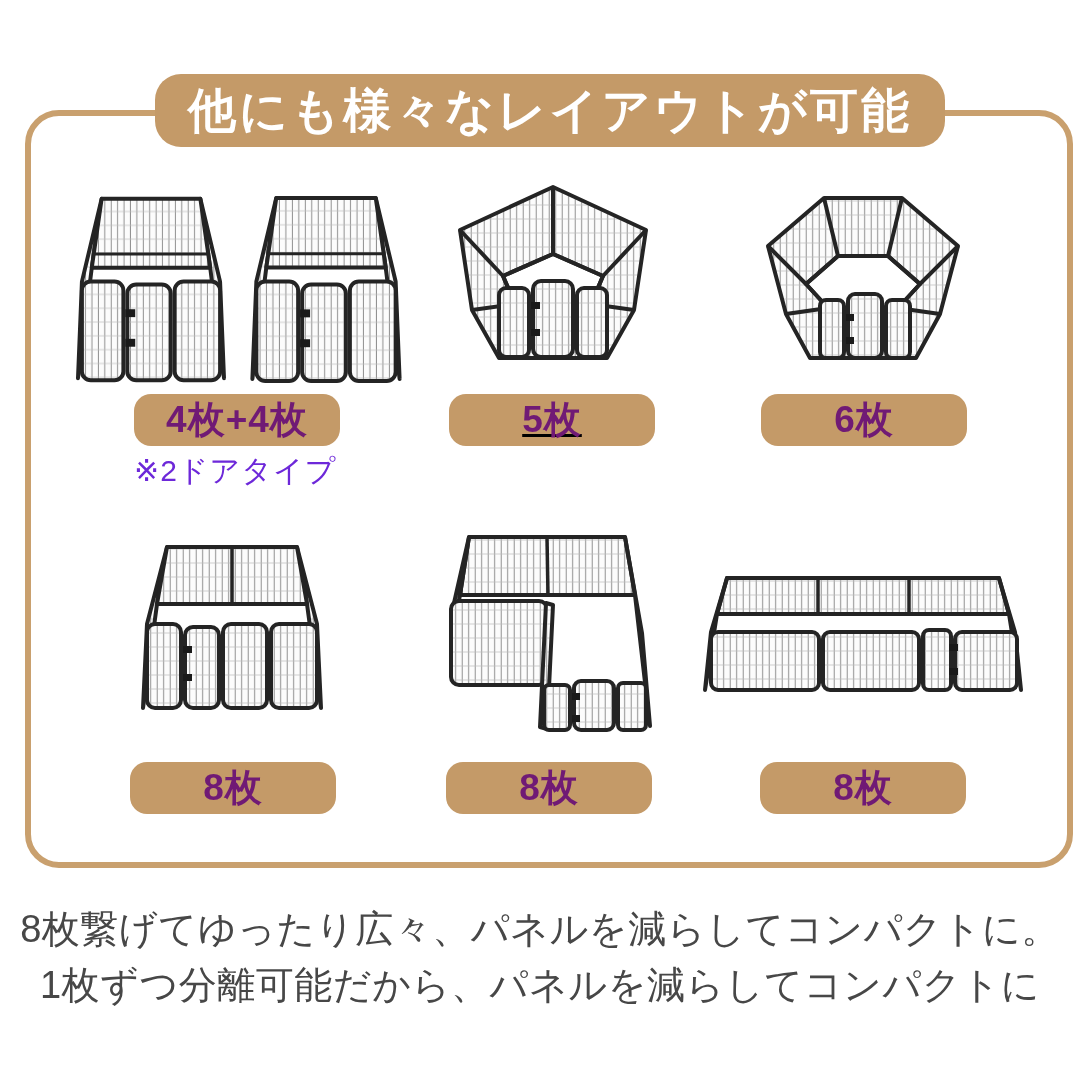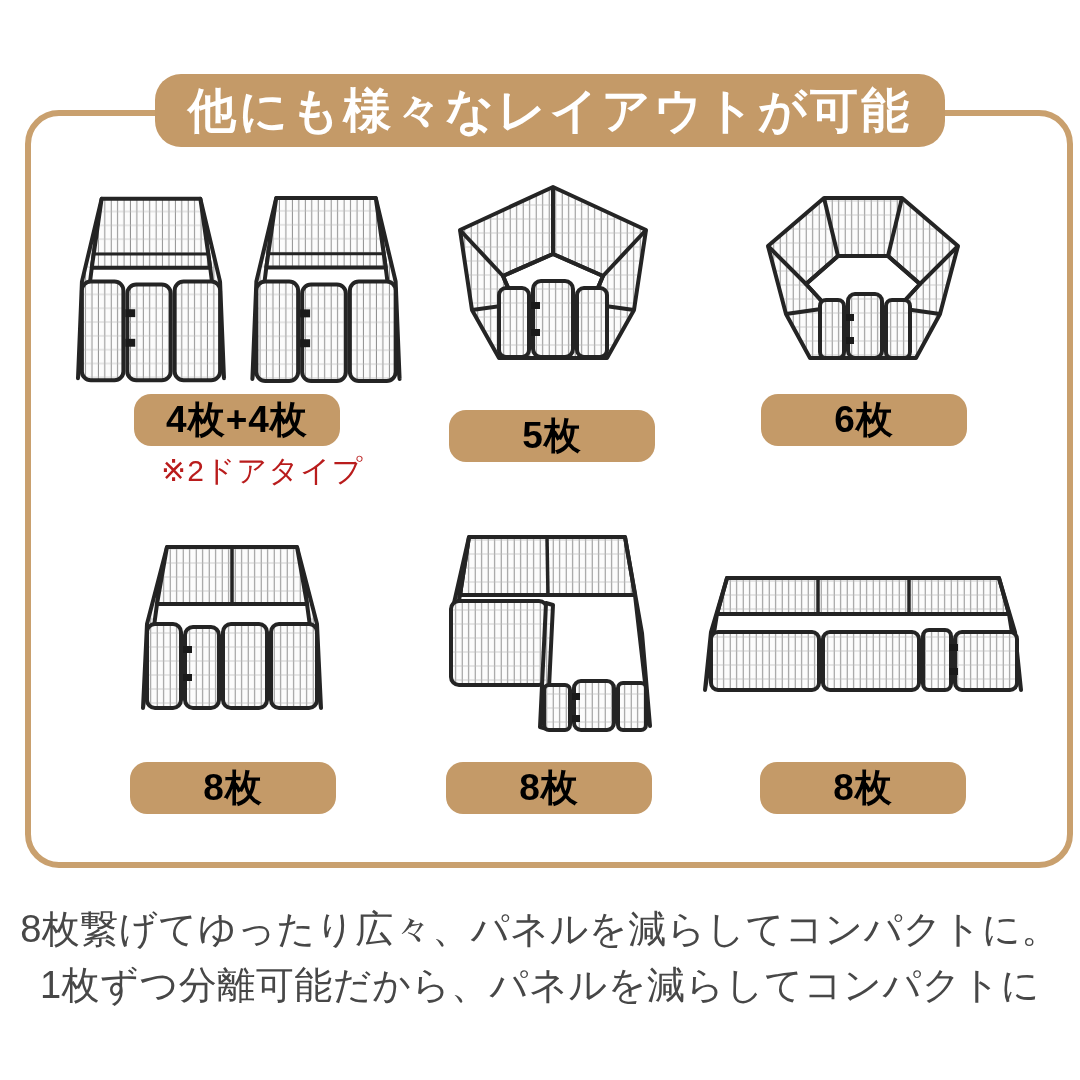--- a/index.html
+++ b/index.html
@@ -19,24 +19,24 @@
   }
   .banner span{
     color:#ffffff;font-size:48px;font-weight:bold;letter-spacing:3px;white-space:nowrap;
   }
   .fig{position:absolute;z-index:2;}
   .fig svg{display:block;width:100%;height:100%;}
   .badge{
     position:absolute;width:206px;height:52px;background:#c49a68;border-radius:17px;
     display:flex;align-items:center;justify-content:center;z-index:2;
   }
-  .badge span{color:#000000;font-size:37px;font-weight:bold;letter-spacing:1px;white-space:nowrap;}
+  .badge span{color:#701a75;font-size:37px;font-weight:bold;letter-spacing:1px;white-space:nowrap;}
   .note{
-    position:absolute;left:134px;top:451px;font-size:30px;color:#b91c1c;
-    letter-spacing:1px;white-space:nowrap;z-index:2;margin-left:27px;
+    position:absolute;left:134px;top:451px;font-size:30px;color:#6d28d9;
+    letter-spacing:1px;white-space:nowrap;z-index:2;
   }
   .description{
     position:absolute;left:0;top:901px;width:1080px;text-align:center;
     color:#474747;font-size:38px;line-height:56px;font-weight:500;letter-spacing:0.5px;z-index:2;
   }
   .description div{white-space:nowrap;}
 </style>
 </head>
 <body>
 
@@ -223,21 +223,21 @@
         <rect x="254" y="58" width="62" height="58" rx="7"></rect>
       </g>
       <rect x="248" y="70" width="9" height="7" fill="#1a1a1a"></rect>
       <rect x="248" y="94" width="9" height="7" fill="#1a1a1a"></rect>
     </svg>
   </div>
 
   <div class="badge" style="left:134px;top:394px;">
     <span>4枚+4枚</span>
   </div>
-  <div class="badge" style="left:449px;top:410px;">
+  <div class="badge" style="left:449px;top:394px;text-decoration:underline;">
     <span>5枚</span>
   </div>
   <div class="badge" style="left:761px;top:394px;text-align:right;">
     <span>6枚</span>
   </div>
   <div class="badge" style="left:130px;top:762px;">
     <span>8枚</span>
   </div>
   <div class="badge" style="left:446px;top:762px;">
     <span>8枚</span>

